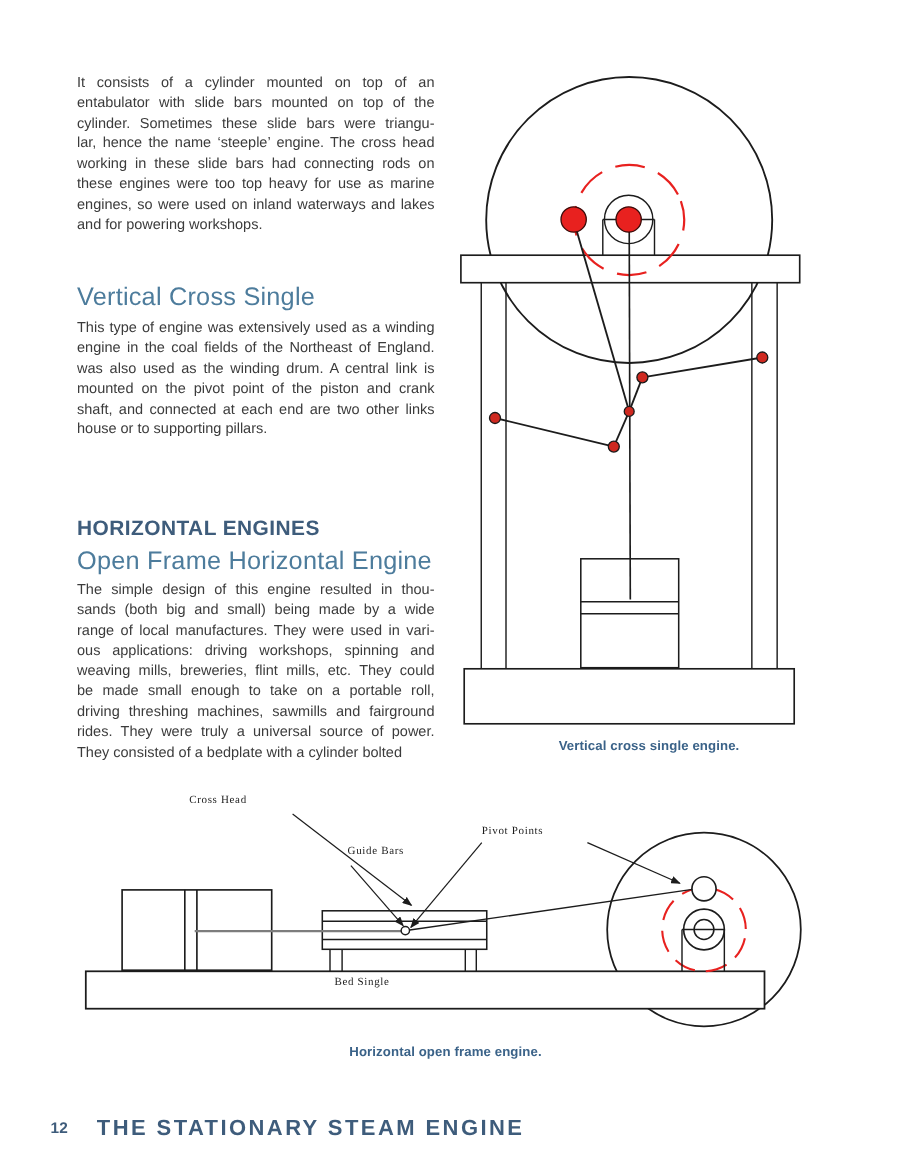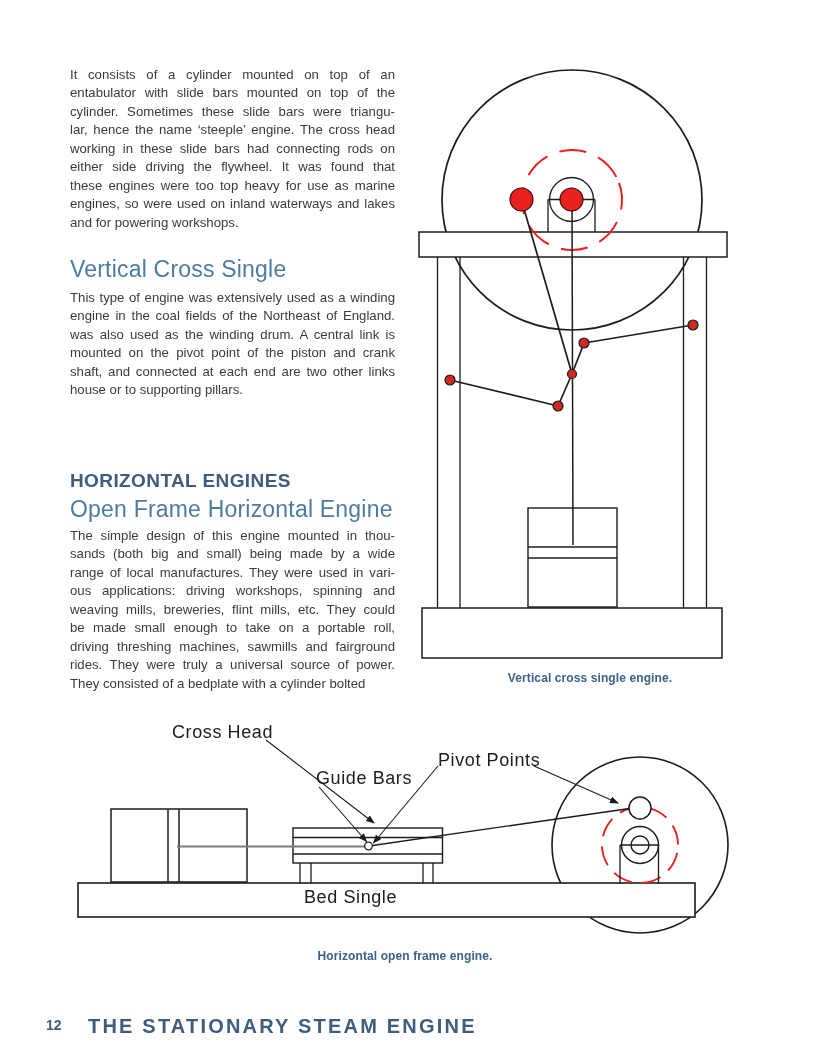--- a/index.html
+++ b/index.html
@@ -27,22 +27,22 @@
   }
   .h-slate{
     font-size:19px;font-weight:700;color:var(--heading-slate);
     letter-spacing:0.4px;
   }
   .caption{
     font-size:12px;font-weight:700;color:var(--caption-blue);
     text-align:center;letter-spacing:0.1px;
   }
   .cadlabel{
-    font-family:Liberation Sans, sans-serif;
-    font-size:18px;color:var(--line-black);letter-spacing:0.6px;
+    font-family:Liberation Serif, serif;
+    font-size:10px;color:var(--line-black);letter-spacing:0.6px;
   }
   .pagenum{font-size:14px;font-weight:700;color:var(--heading-slate);}
   .footer-title{
     font-size:20px;font-weight:700;color:var(--heading-slate);
     letter-spacing:2.2px;
   }
   svg{position:absolute;left:0;top:0;}
 </style>
 </head>
 <body>
@@ -159,40 +159,39 @@
     </g>
   </g>
 </svg>
 
 <div class="abs textblock" style="top:66px">
     <div class="line">It consists of a cylinder mounted on top of an</div>
     <div class="line">entabulator with slide bars mounted on top of the</div>
     <div class="line">cylinder. Sometimes these slide bars were triangu-</div>
     <div class="line">lar, hence the name ‘steeple’ engine. The cross head</div>
     <div class="line">working in these slide bars had connecting rods on</div>
-    <div class="line">either side driving the flywheel. It was found that</div>
     <div class="line">these engines were too top heavy for use as marine</div>
     <div class="line">engines, so were used on inland waterways and lakes</div>
     <div class="line last">and for powering workshops.</div>
   </div>
 
 <div class="abs h-teal" style="left:70px;top:256px">Vertical Cross Single</div>
 <div class="abs textblock" style="top:289px">
     <div class="line">This type of engine was extensively used as a winding</div>
     <div class="line">engine in the coal fields of the Northeast of England.</div>
     <div class="line">was also used as the winding drum. A central link is</div>
     <div class="line">mounted on the pivot point of the piston and crank</div>
     <div class="line">shaft, and connected at each end are two other links</div>
     <div class="line last">house or to supporting pillars.</div>
   </div>
 
 <div class="abs h-slate" style="left:70px;top:470px">HORIZONTAL ENGINES</div>
 <div class="abs h-teal" style="left:70px;top:496px">Open Frame Horizontal Engine</div>
 <div class="abs textblock" style="top:527px">
-    <div class="line">The simple design of this engine mounted in thou-</div>
+    <div class="line">The simple design of this engine resulted in thou-</div>
     <div class="line">sands (both big and small) being made by a wide</div>
     <div class="line">range of local manufactures. They were used in vari-</div>
     <div class="line">ous applications: driving workshops, spinning and</div>
     <div class="line">weaving mills, breweries, flint mills, etc. They could</div>
     <div class="line">be made small enough to take on a portable roll,</div>
     <div class="line">driving threshing machines, sawmills and fairground</div>
     <div class="line">rides. They were truly a universal source of power.</div>
     <div class="line last">They consisted of a bedplate with a cylinder bolted</div>
   </div>
 

